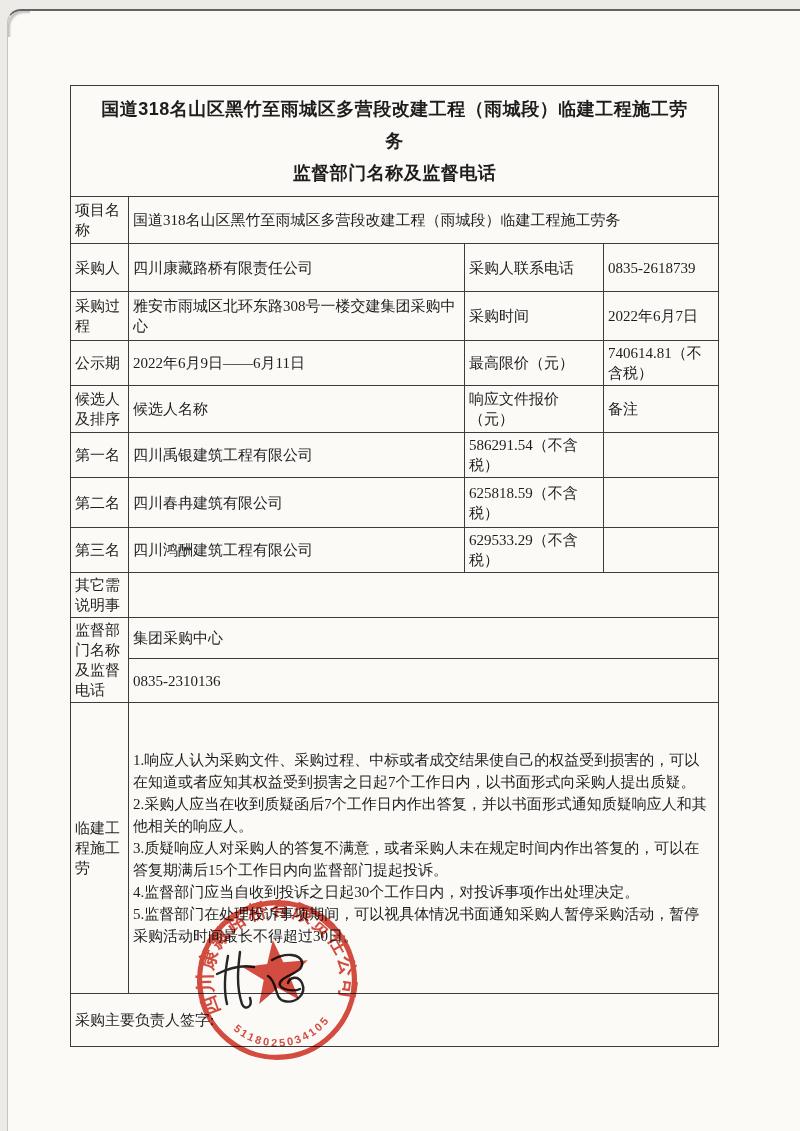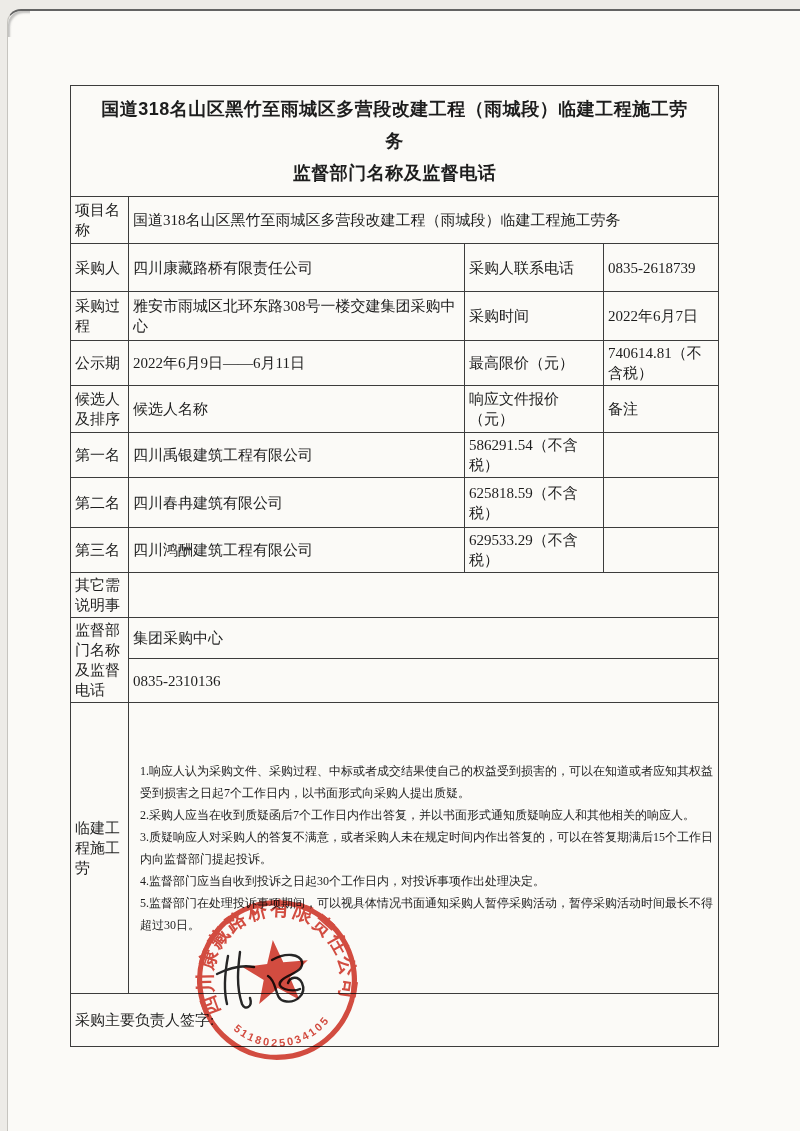--- a/index.html
+++ b/index.html
@@ -49,21 +49,21 @@
   .h41 td{height:37px}
   .h37 td{height:33px}
   .h40 td{height:36px}
   .h290 td{height:286px}
   .h52 td{height:48px}
   .lbl{padding-left:5px;margin-left:23px;}
   .c{text-align:left;padding:2px 2px;}
   .sm{font-size:13px;line-height:17px;}
   .price{font-size:13px;border-radius:9px;}
   .obj-cell{vertical-align:bottom;padding:6px 8px 14px 6px;}
-  .obj-item{font-size:12px;line-height:22px;margin-left:7px;}
+  .obj-item{font-size:15px;line-height:22px;}
   .sign-cell{padding-left:6px;font-size:15.5px;}
   
   .sig{
     position:absolute;left:212px;top:942px;width:130px;height:74px;z-index:3;
   }
   .stamp{
     position:absolute;left:191px;top:894px;width:172px;height:172px;z-index:4;
     mix-blend-mode:multiply;opacity:.9;transform:rotate(-6deg);
   }
 </style>

